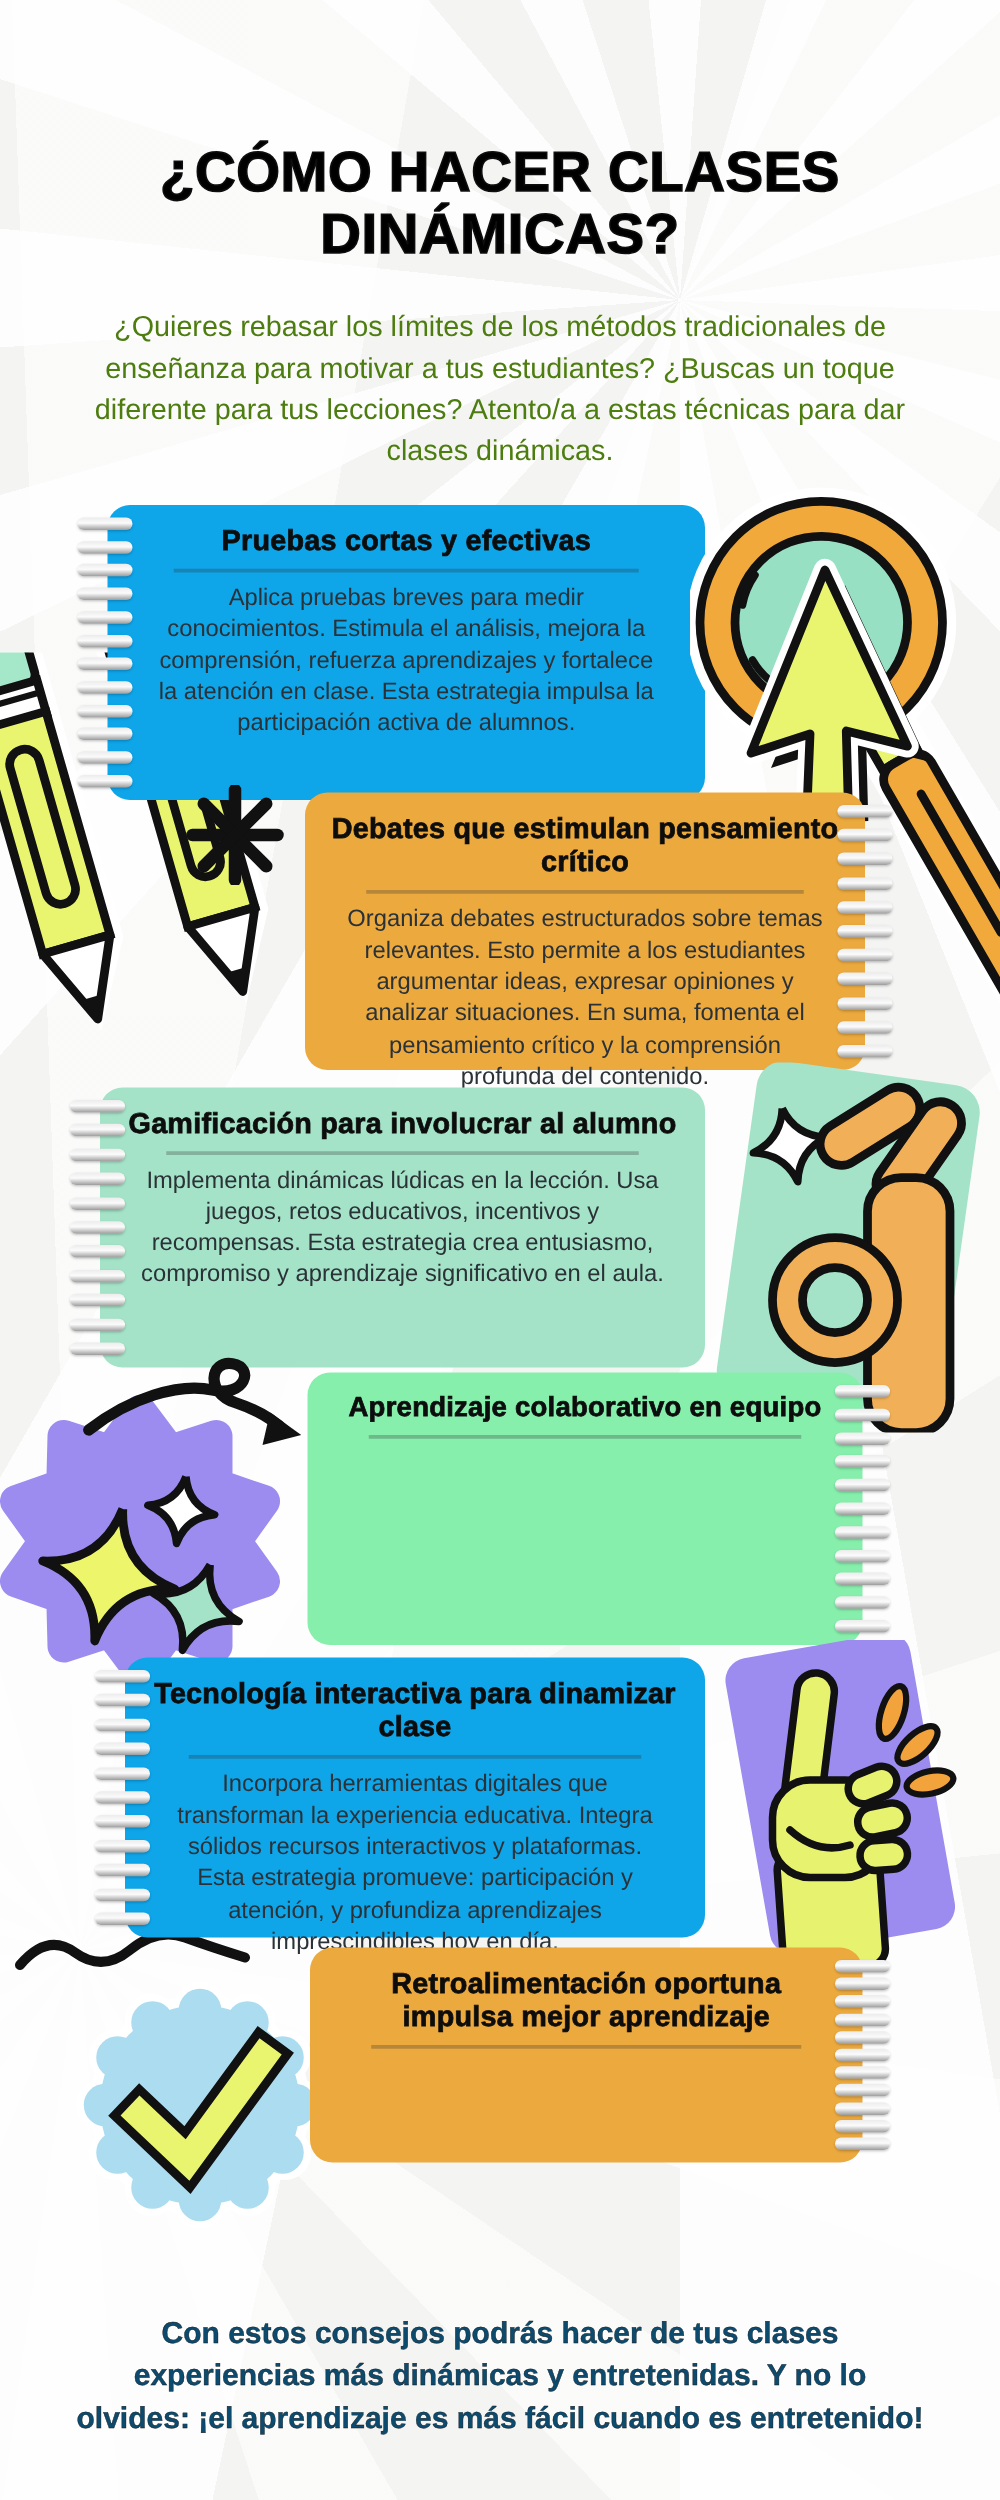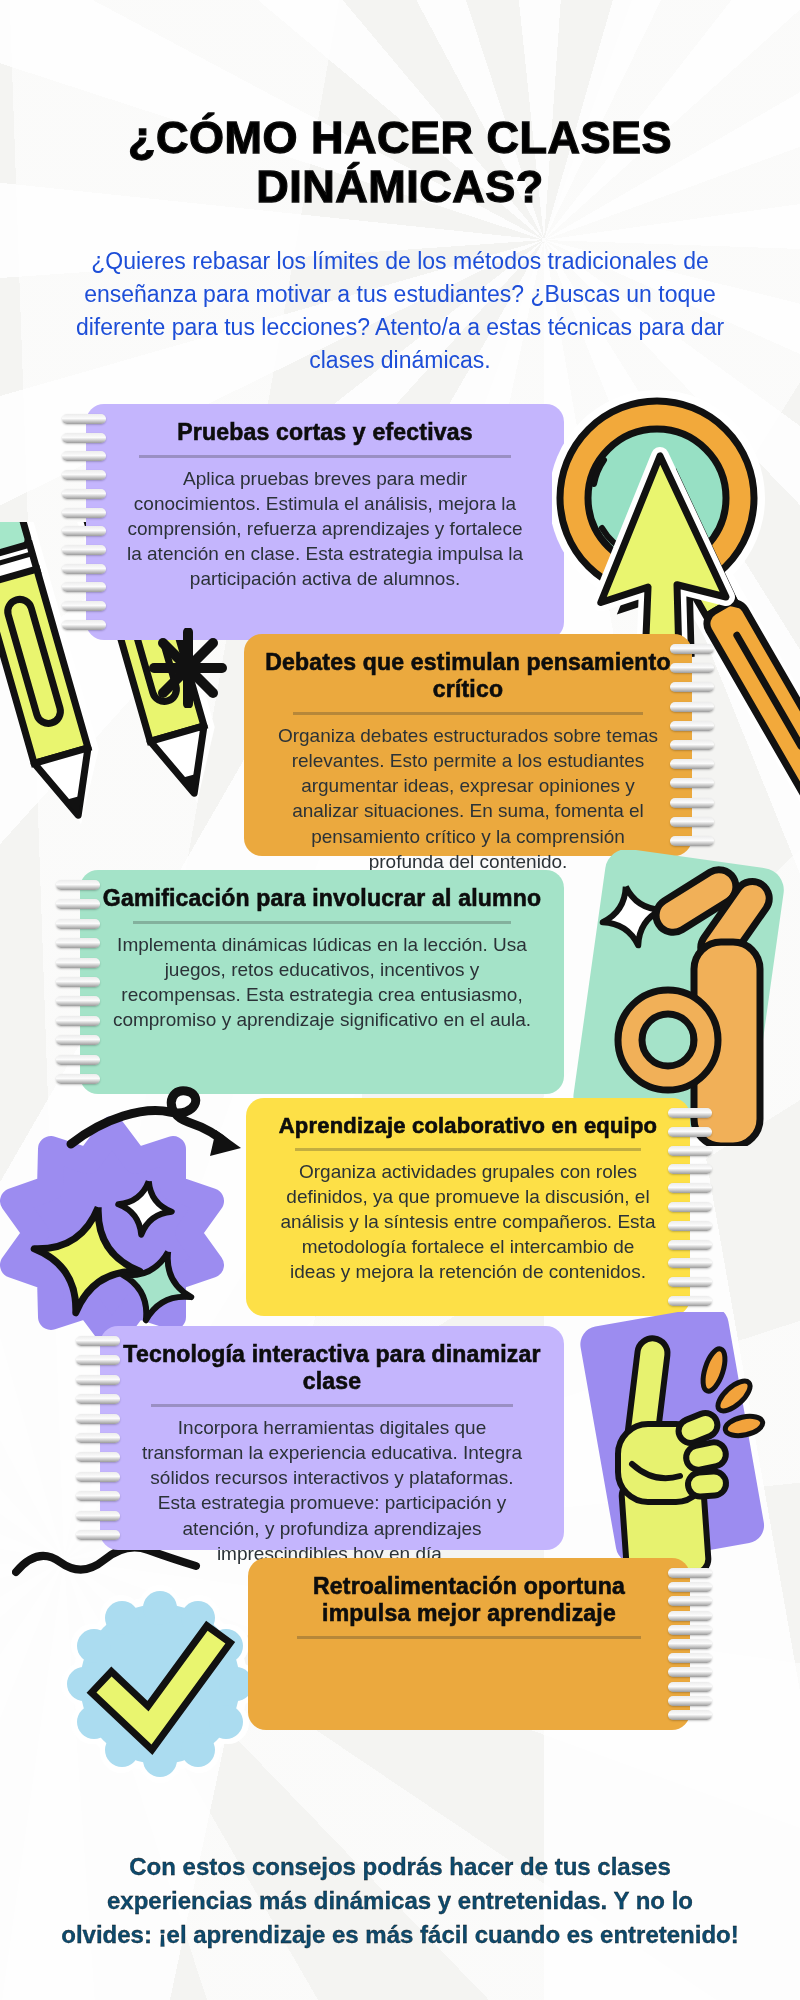--- a/index.html
+++ b/index.html
@@ -14,33 +14,33 @@
   }
   .abs{position:absolute;}
   
   .page-title{
     left:40px;top:84px;width:720px;text-align:center;
     font-size:45px;line-height:1.08;font-weight:700;color:#000000;
     -webkit-text-stroke:1.3px #0e0e0e;letter-spacing:.5px;
   }
   .intro{
     left:70px;top:222px;width:660px;text-align:center;
-    font-size:23px;line-height:1.44;color:#1d4ed8;
+    font-size:23px;line-height:1.44;color:#4d7c0f;
   }
   .outro{
     left:60px;top:1826px;width:680px;text-align:center;
     font-size:24px;line-height:1.42;color:#0c4a6e;font-weight:700;
     -webkit-text-stroke:.3px #141414;
   }
   
   .card{position:absolute;border-radius:18px;box-sizing:border-box;padding-top:15px;}
-  .c-blue{background:#c4b5fd;}
+  .c-blue{background:#0ea5e9;}
   .c-orange{background:#EBA93E;}
   .c-mint{background:#A4E3C8;}
-  .c-yellow{background:#fde047;}
+  .c-yellow{background:#86efac;}
   .card h2{
     margin:0 18px;text-align:center;font-size:23px;line-height:1.18;color:#0d0d0d;
     -webkit-text-stroke:.6px #0d0d0d;letter-spacing:.2px;
   }
   .card .divider{height:3px;width:78%;margin:9px auto 8px auto;background:rgba(45,45,45,.28);border:none;}
   .card p{margin:0 32px;text-align:center;font-size:19px;line-height:1.32;color:#2b3237;}
   
   .binding{position:absolute;top:10px;bottom:10px;width:46px;display:flex;flex-direction:column;justify-content:space-between;}
   .binding.left{left:-24px;}
   .binding.right{right:-24px;}
@@ -218,21 +218,20 @@
         <span class="ring"></span>
         <span class="ring"></span>
         <span class="ring"></span>
         <span class="ring"></span>
         <span class="ring"></span>
         <span class="ring"></span>
         <span class="ring"></span>
       </div>
     <h2 style="font-size:22px">Aprendizaje colaborativo en equipo</h2>
     <hr class="divider">
-    <p>Organiza actividades grupales con roles definidos, ya que promueve la discusión, el análisis y la síntesis entre compañeros. Esta metodología fortalece el intercambio de ideas y mejora la retención de contenidos.</p>
   </section>
 
   <svg class="abs" style="left:566px;top:1312px" width="215" height="260" viewBox="0 0 215 260">
     <g transform="rotate(-10 100 128)">
       <rect x="32" y="4" width="150" height="240" rx="18" fill="#9C8CF0"></rect>
     </g>
     <g fill="#F2A33C" stroke="#111" stroke-width="5">
       <ellipse cx="148" cy="58" rx="9" ry="22" transform="rotate(18 148 58)"></ellipse>
       <ellipse cx="168" cy="84" rx="9" ry="20" transform="rotate(48 168 84)"></ellipse>
       <ellipse cx="178" cy="114" rx="9" ry="19" transform="rotate(78 178 114)"></ellipse>

